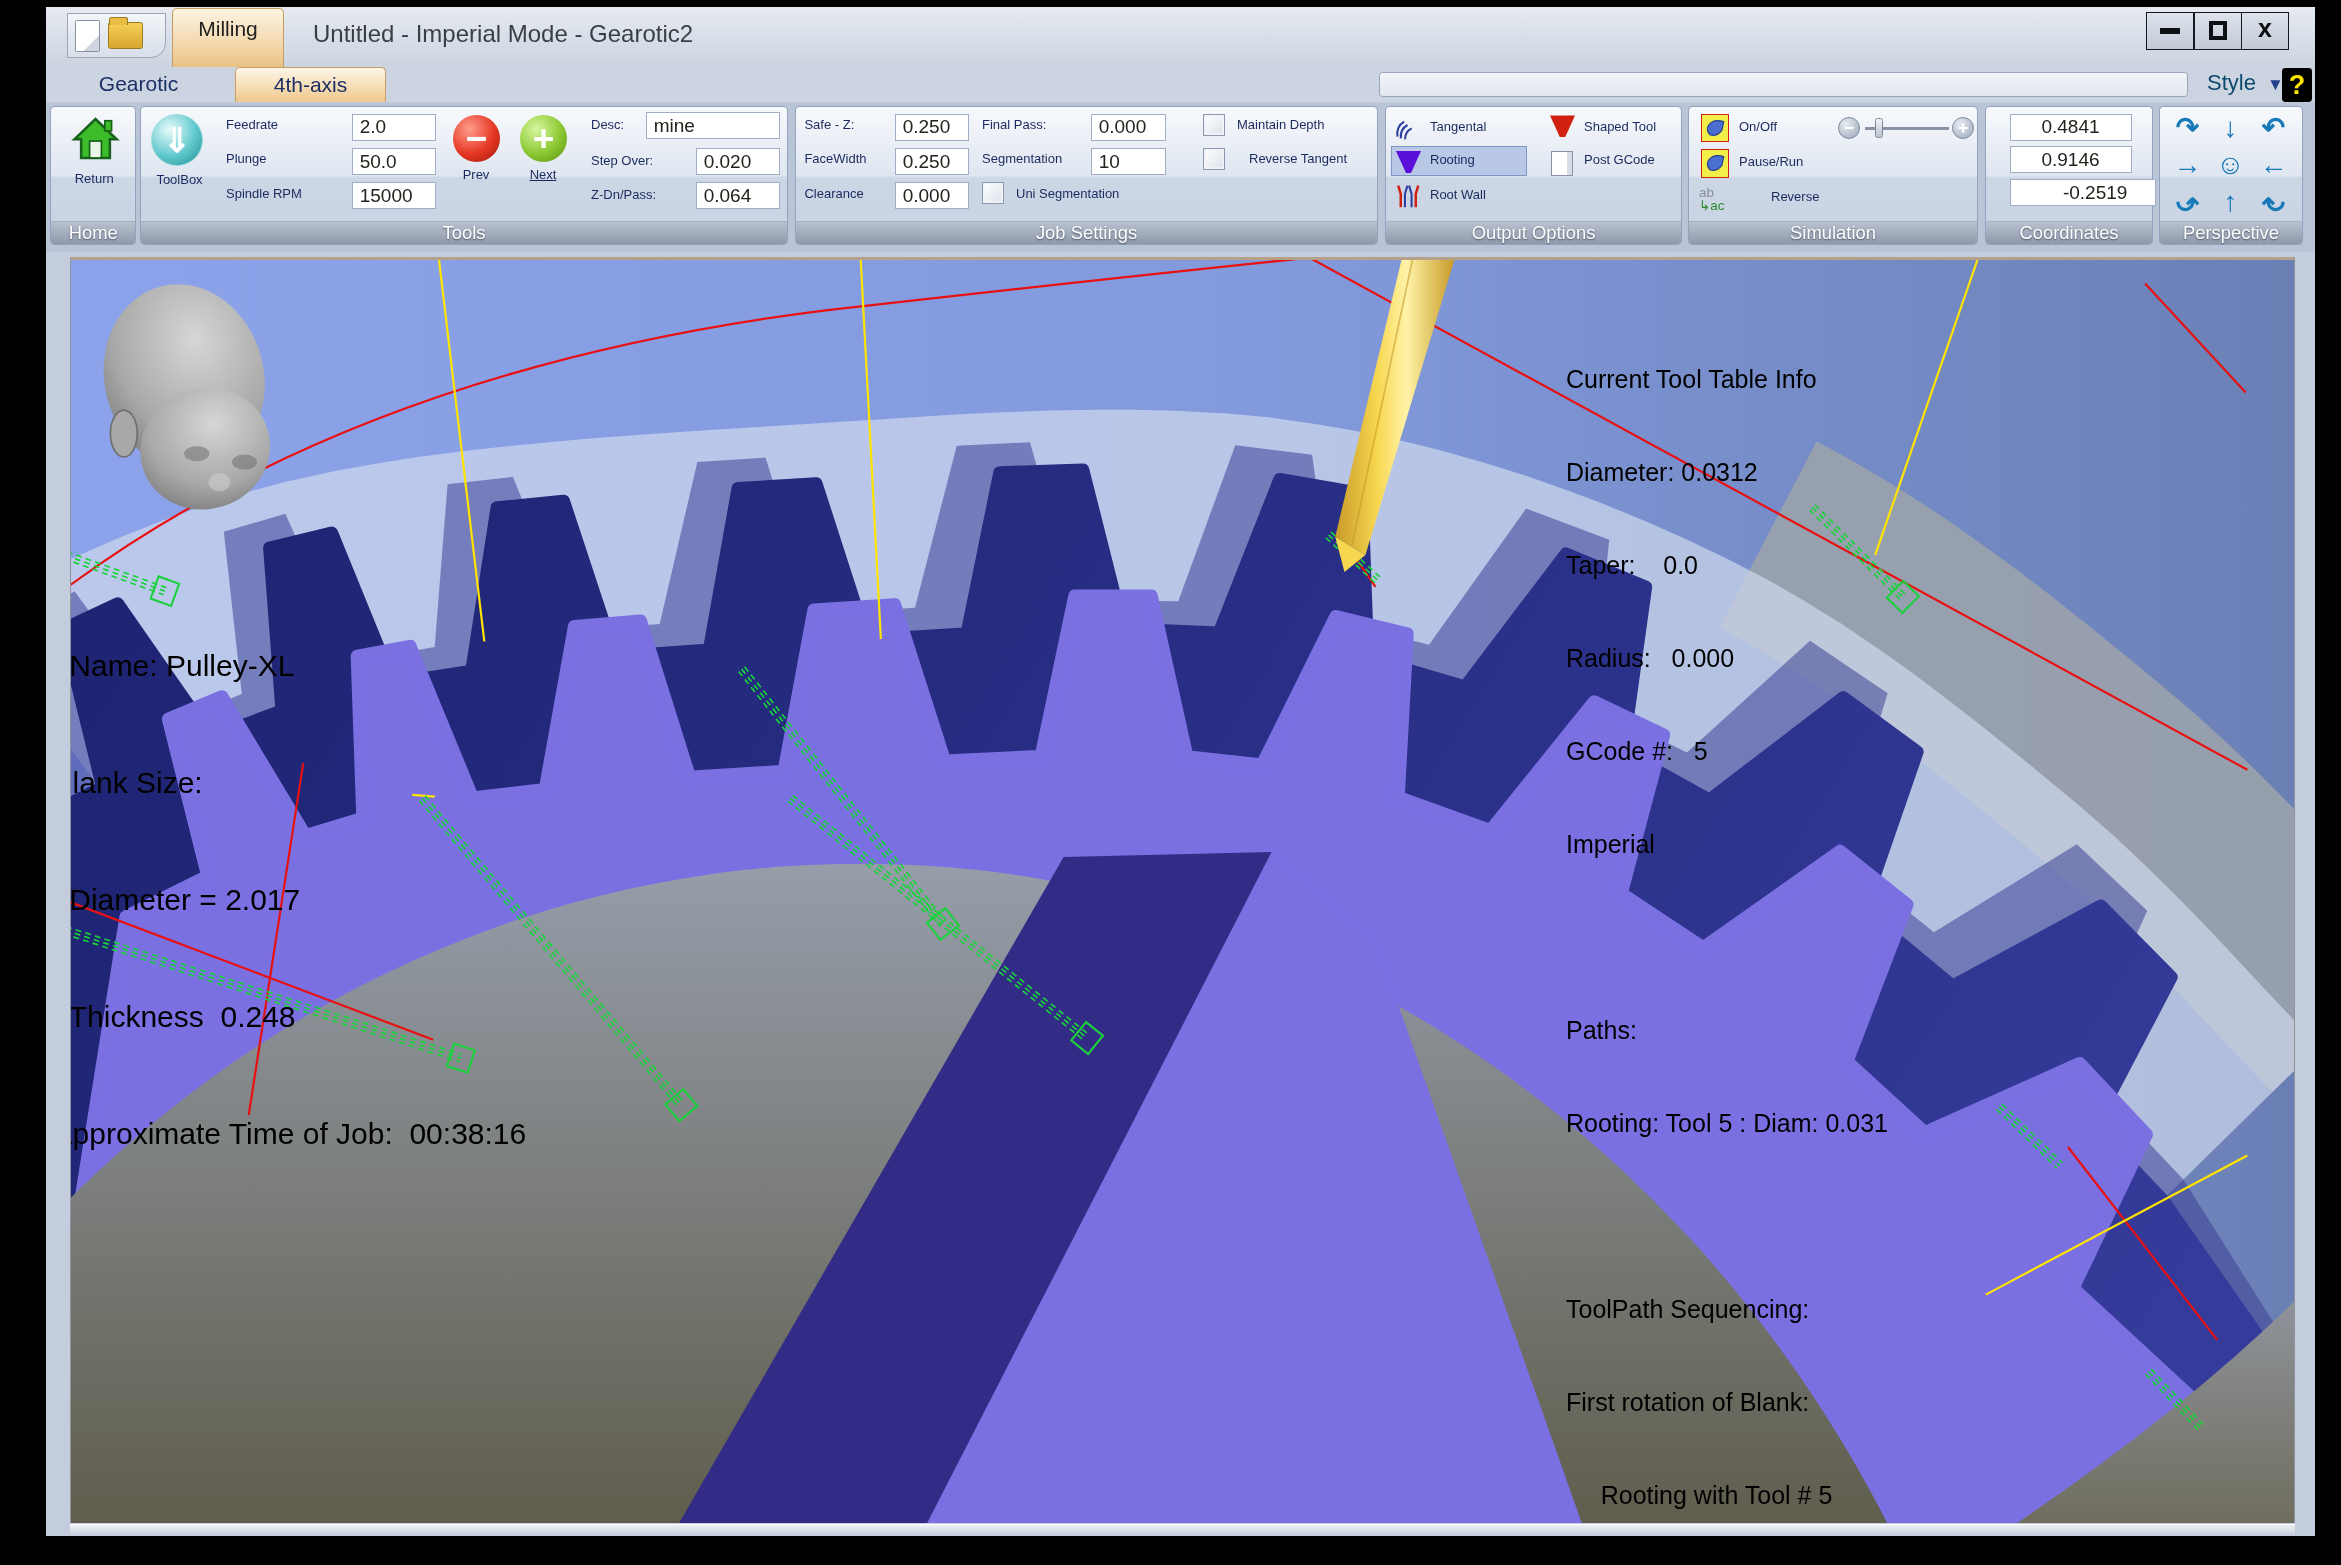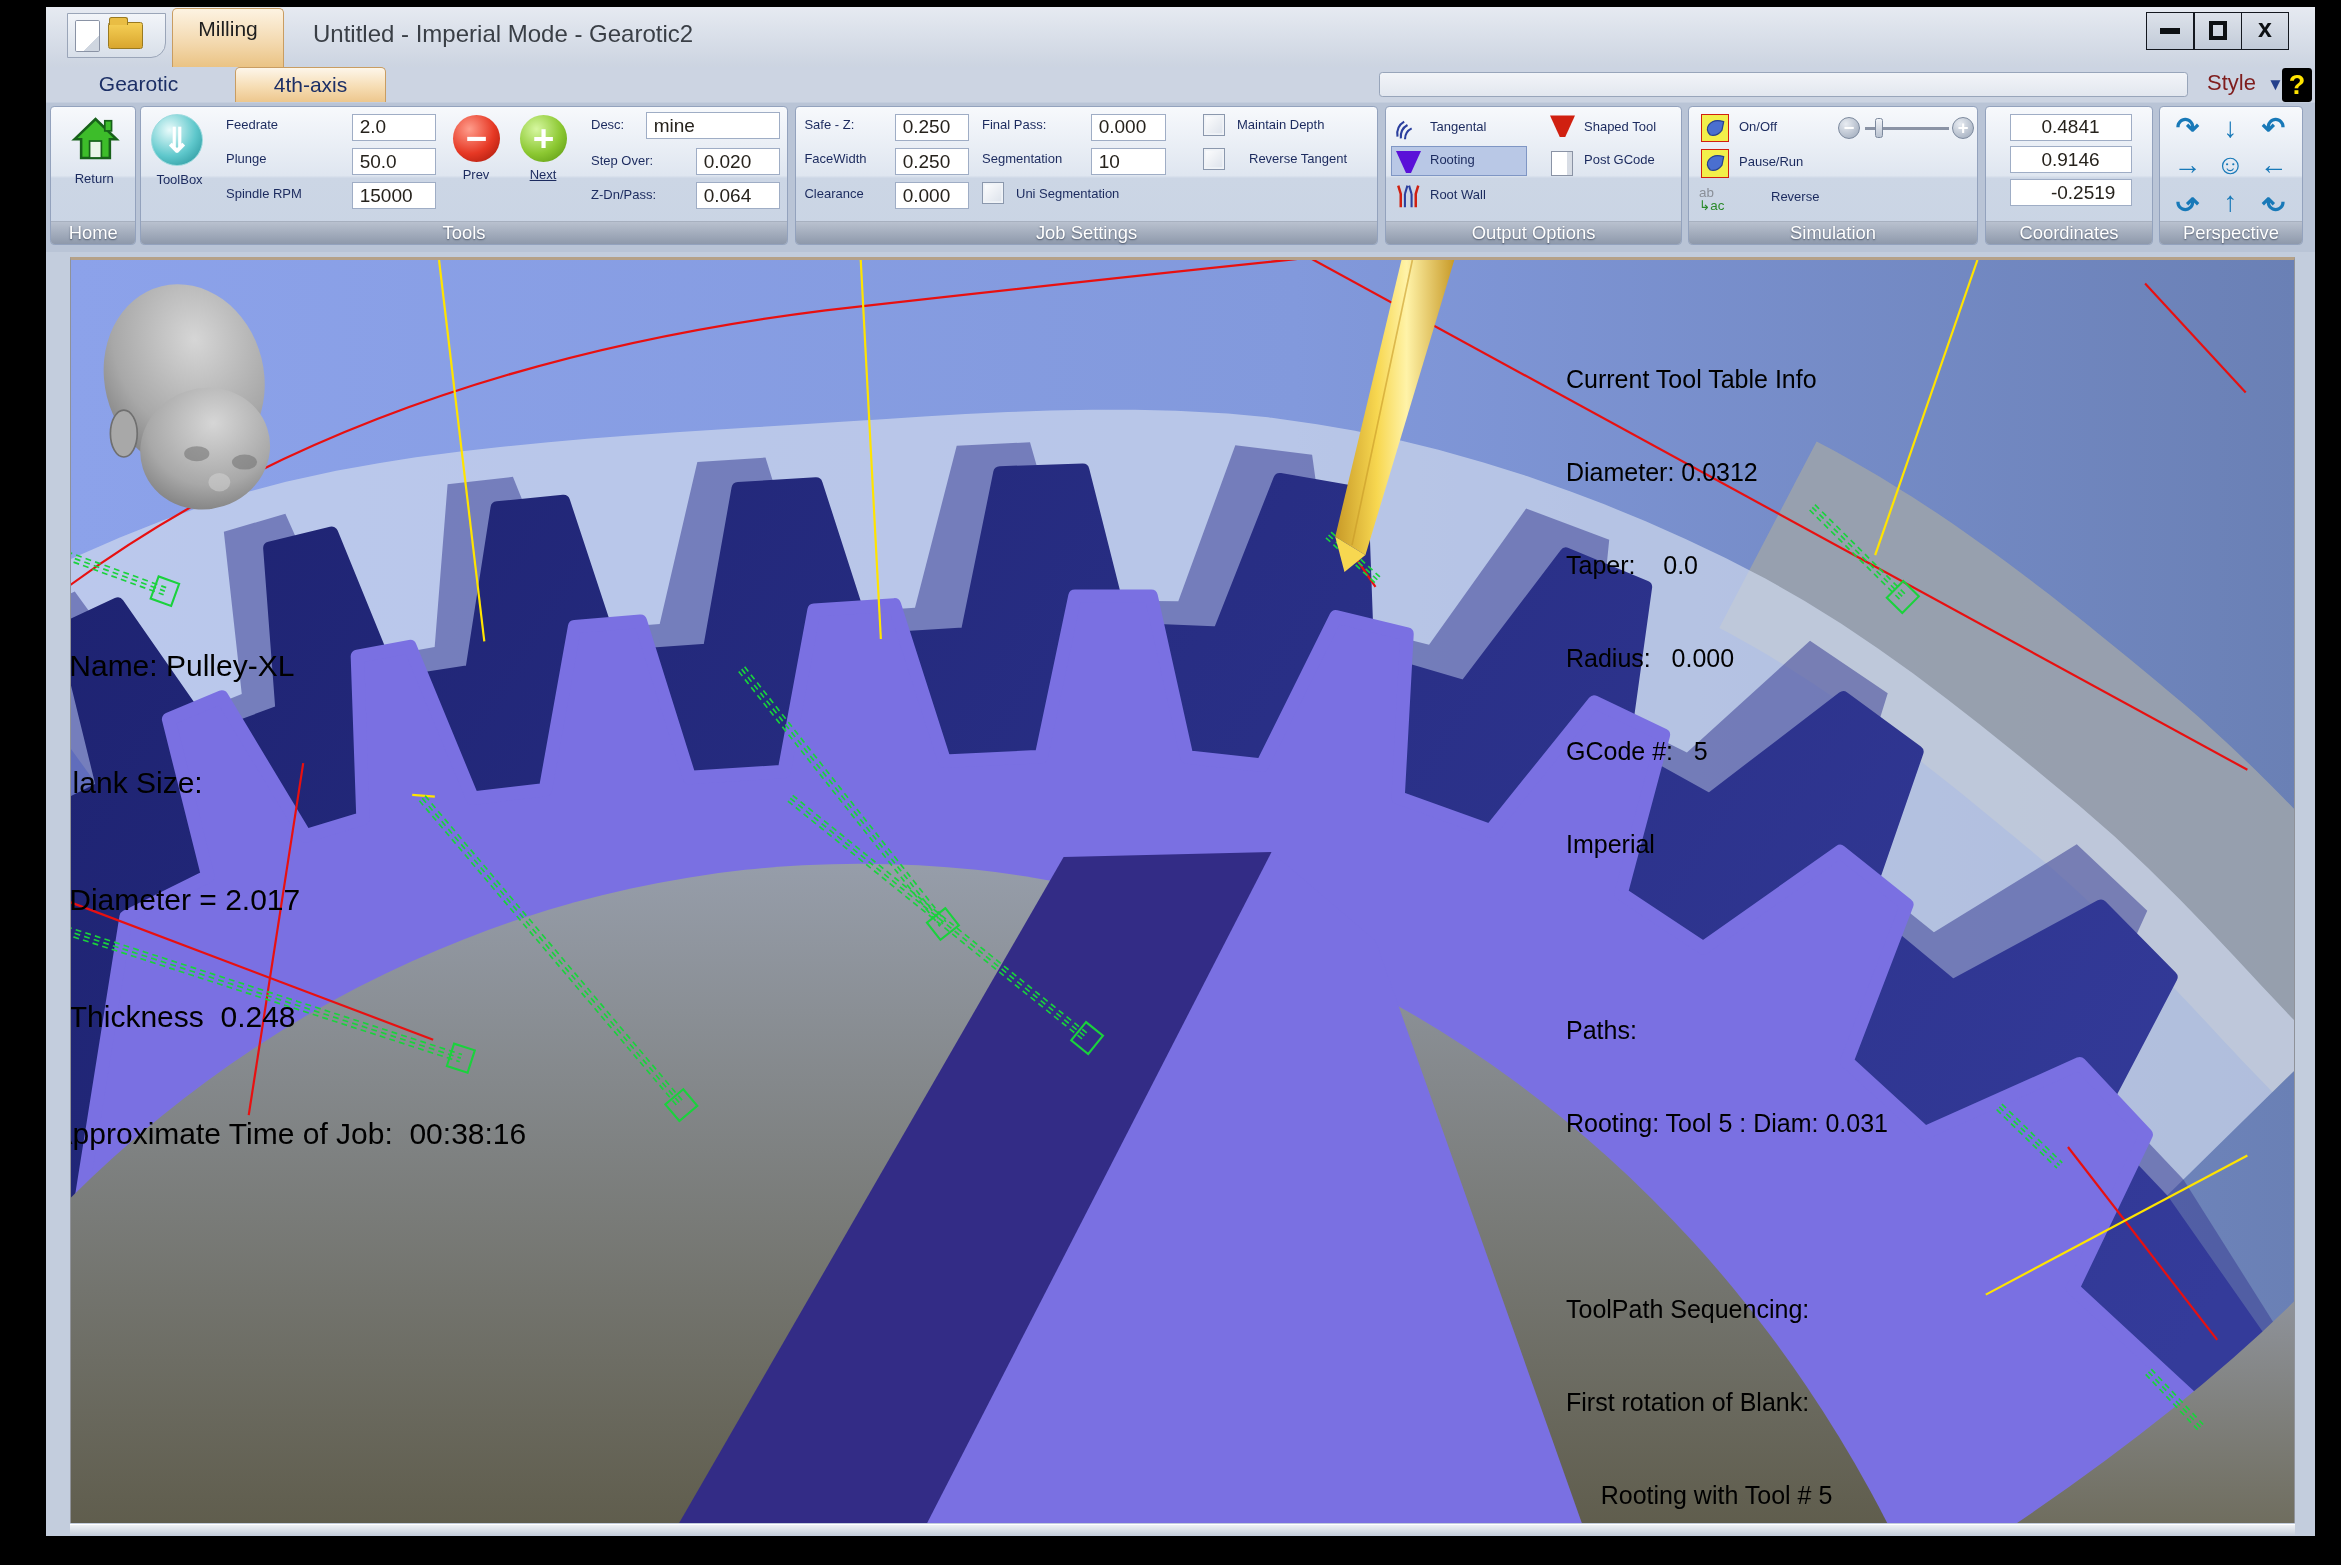--- a/index.html
+++ b/index.html
@@ -17,21 +17,21 @@
   .wtitle{position:absolute;left:267px;top:13.4px;font-size:24px;color:#3a3f46;}
   .winbtn{position:absolute;top:5px;width:48px;height:38px;background:linear-gradient(#dde2ea,#c2cbd8);border:1.7px solid #14181f;display:flex;align-items:center;justify-content:center;}
   .winbtn .bar{width:20px;height:5.9px;background:#0d1013;}
   .winbtn .sq{width:18.4px;height:18.4px;border:4.2px solid #0d1013;}
   .winbtn .x{font-size:25px;font-weight:bold;color:#0d1013;line-height:25px;margin-top:-3.4px;}
   
   .tabrow{position:absolute;left:0;top:60px;width:100%;height:35px;background:#ccd4e2;}
   .tab{position:absolute;top:0;height:35px;width:151px;text-align:center;font-size:21px;line-height:34px;color:#1c2f66;}
   .tab.active{background:linear-gradient(#fdf6ea,#f6ddb4 55%,#edc78e);border:0.8px solid #c99d62;border-bottom:none;border-radius:5px 5px 0 0;}
   .trackbar{position:absolute;left:1333px;top:5px;width:809px;height:25px;background:linear-gradient(#f2f4f8,#e2e7ef);border:0.8px solid #98a5ba;border-radius:3.4px;}
-  .stylelbl{position:absolute;left:2161px;top:3.4px;font-size:22px;color:#7f1d1d;}
+  .stylelbl{position:absolute;left:2161px;top:3.4px;font-size:22px;color:#0c4a6e;}
   .stylearrow{position:absolute;left:2221px;top:8.4px;font-size:17px;color:#24408c;}
   .helpbtn{position:absolute;left:2236px;top:1.7px;width:30px;height:34px;background:#000;color:#ffe400;font-size:27px;font-weight:bold;text-align:center;line-height:34px;border-radius:3.4px;}
   
   .ribbon{position:absolute;left:0;top:96px;width:100%;height:149px;background:#b9c4d6;}
   .panel{position:absolute;top:3.4px;height:139px;background:linear-gradient(#f7f9fc,#dfe6f0 50%,#ccd6e5 52%,#c9d4e4);border:0.8px solid #93a2bd;border-radius:4.2px;}
   .grouplabel{position:absolute;left:0;right:0;bottom:0;height:23.5px;background:linear-gradient(#b9c1cf,#8e99ab);border-top:0.8px solid #a7b0bf;border-radius:0 0 3.4px 3.4px;color:#fff;font-size:18.4px;text-align:center;line-height:22.6px;text-shadow:0 0.8px 1.7px rgba(40,50,70,.7);}
   .lbl{position:absolute;font-size:13px;color:#1b2a5e;white-space:nowrap;}
   .box{position:absolute;height:27px;background:#fff;border:0.8px solid #9fadc5;font-size:19px;color:#26221c;display:flex;align-items:center;padding:0 6.7px;}
   .cb{position:absolute;width:22px;height:22px;background:linear-gradient(135deg,#ffffff,#dbe1ea);border:0.8px solid #8b98ad;box-shadow:inset 0 0 0 1.7px #f0f3f7;}
   .sphere{position:absolute;width:47px;height:47px;border-radius:50%;display:flex;align-items:center;justify-content:center;color:#fff;font-size:37px;font-weight:bold;line-height:42px;}
@@ -186,21 +186,21 @@
         <div class="slidknob" style="left:149px;top:10px;">−</div>
         <div style="position:absolute;left:176px;top:20px;width:84px;height:2.5px;background:#8a93a5;"></div>
         <div style="position:absolute;left:186px;top:11px;width:8.4px;height:20px;background:linear-gradient(#f2f4f8,#b9c2d0);border:0.8px solid #7d8a9e;border-radius:2.5px;"></div>
         <div class="slidknob" style="left:263px;top:10px;">+</div>
         <div class="grouplabel">Simulation</div>
       </div>
 
       <div class="panel" style="left:1939px;width:168px;">
         <div class="box" style="left:23.5px;top:6.7px;width:122px;justify-content:center;">0.4841</div>
         <div class="box" style="left:23.5px;top:39px;width:122px;justify-content:center;">0.9146</div>
-        <div class="box" style="left:23.5px;top:72px;width:122px;justify-content:center;padding-left:32px;">-0.2519</div>
+        <div class="box" style="left:23.5px;top:72px;width:146px;justify-content:center;padding-left:32px;">-0.2519</div>
         <div class="grouplabel">Coordinates</div>
       </div>
 
       <div class="panel" style="left:2113px;width:144px;">
         <div style="position:absolute;left:5.9px;top:1.7px;display:grid;grid-template-columns:43px 43px 43px;">
           <div class="parrow">↷</div>
           <div class="parrow">↓</div>
           <div class="parrow">↶</div>
           <div class="parrow">→</div>
           <div class="parrow">☺</div>

